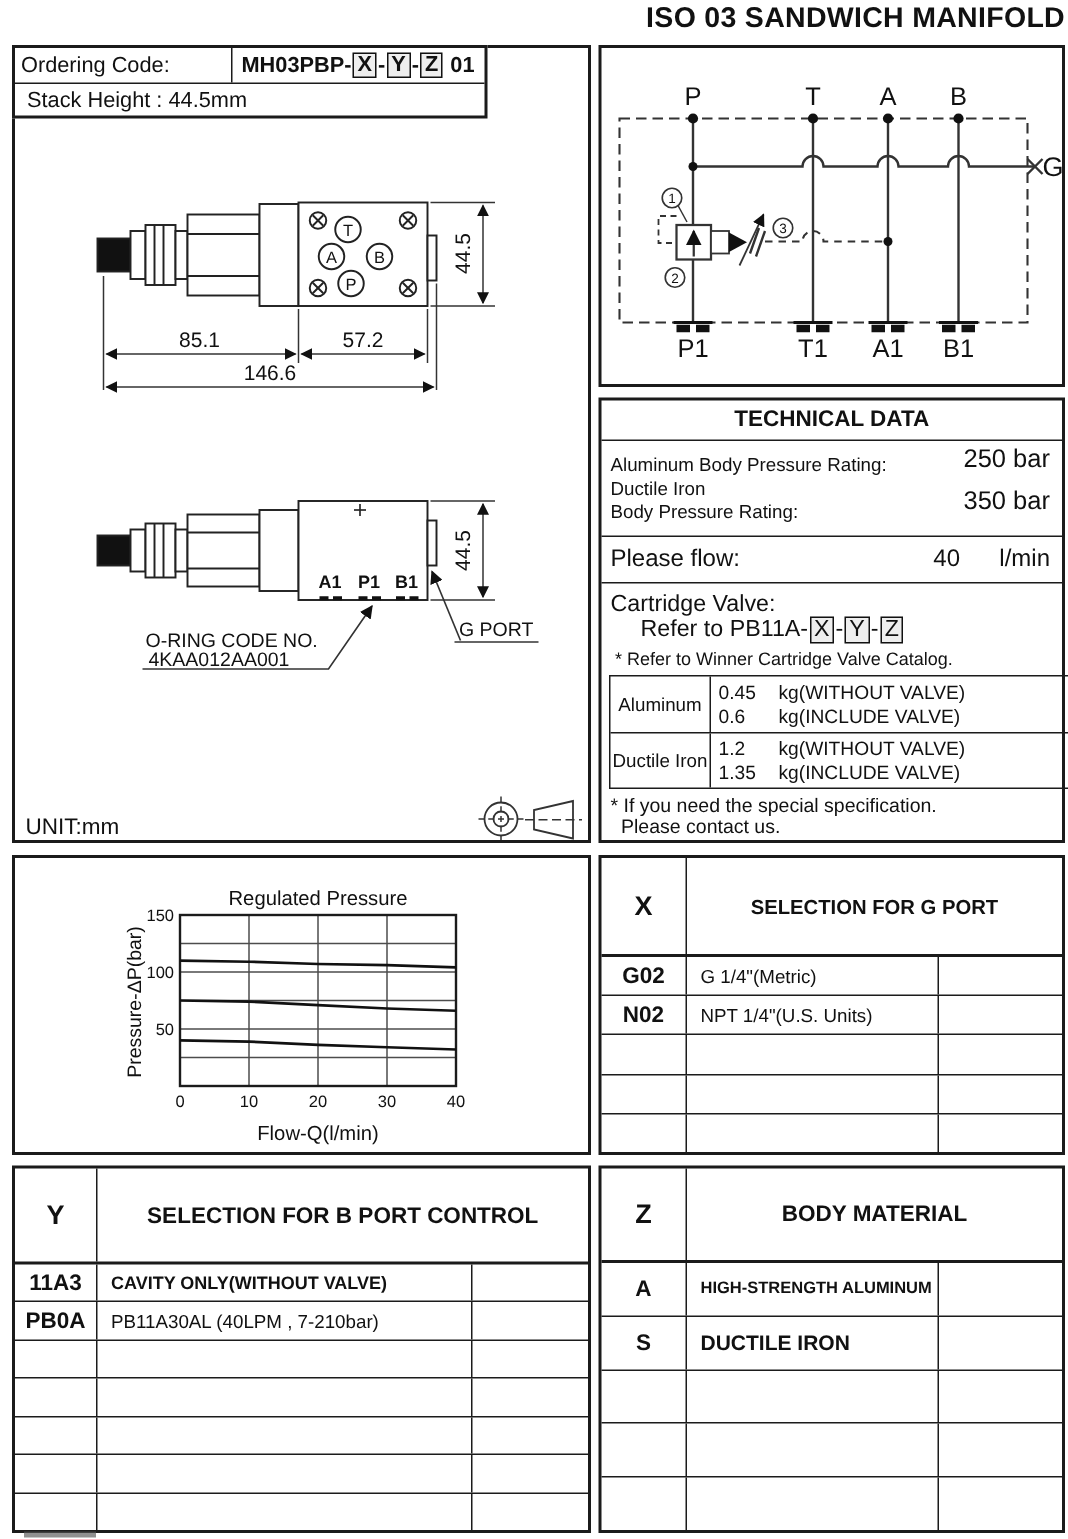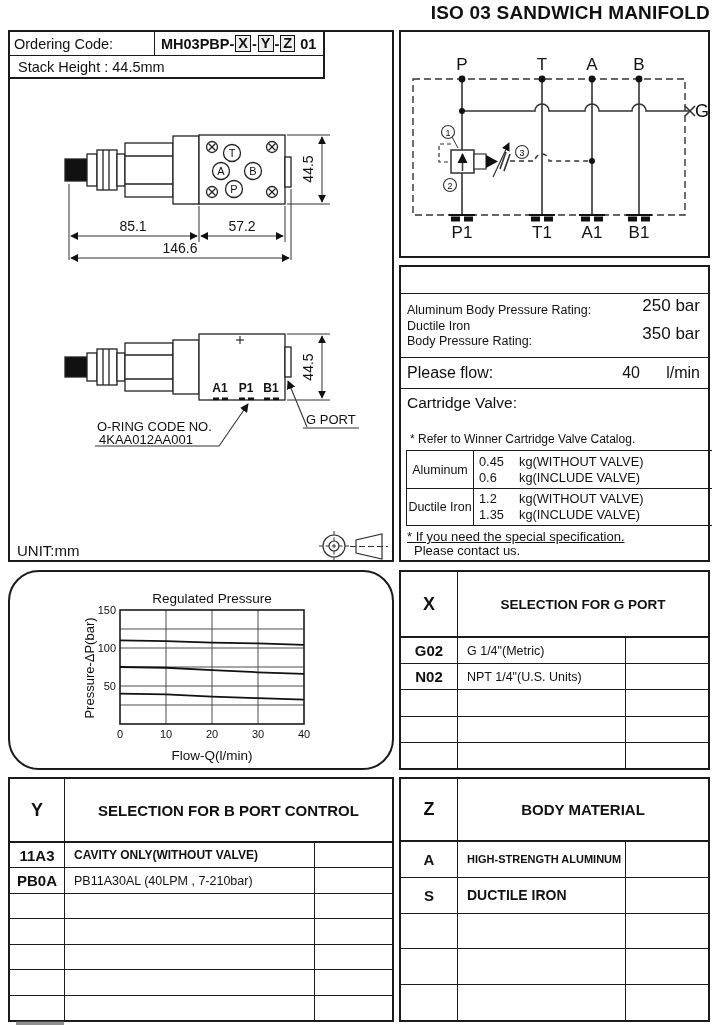--- a/index.html
+++ b/index.html
@@ -285,35 +285,39 @@
       <text x="61" y="206">P1</text>
       <text x="141" y="206">T1</text>
       <text x="191" y="206">A1</text>
       <text x="238" y="206">B1</text>
       <text x="301" y="85" font-size="18">G</text>
     </g>
   </svg>
 </div>
 
 <div class="box" id="tech" style="left:399px;top:265px;width:311px;height:297px;">
+  <div class="t-title">TECHNICAL DATA</div>
   <div class="hline" style="top:26px;"></div>
 
   <div class="abs lab" style="left:6px;top:36px;">Aluminum Body Pressure Rating:</div>
   <div class="abs bigval" style="right:8px;top:29px;">250 bar</div>
   <div class="abs lab" style="left:6px;top:52px;">Ductile Iron</div>
   <div class="abs lab" style="left:6px;top:67px;">Body Pressure Rating:</div>
   <div class="abs bigval" style="right:8px;top:57px;">350 bar</div>
   <div class="hline" style="top:90px;"></div>
 
   <div class="abs" style="left:6px;top:97px;font-size:16px;">Please flow:</div>
   <div class="abs" style="right:68px;top:97px;font-size:16px;">40</div>
   <div class="abs" style="right:8px;top:97px;font-size:16px;margin-left:12px;">l/min</div>
   <div class="hline" style="top:121px;"></div>
 
   <div class="abs med" style="left:6px;top:127px;">Cartridge Valve:</div>
+  <div class="abs med" style="left:26px;top:144px;">
+    <span>Refer to PB11A-</span><span class="codebox">X</span><span>-</span><span class="codebox">Y</span><span>-</span><span class="codebox">Z</span>
+  </div>
   <div class="abs note-sm" style="left:9px;top:165px;">* Refer to Winner Cartridge Valve Catalog.</div>
 
   <div id="wtable">
     <div class="wrow">
       <div class="wmat">Aluminum</div>
       <div class="wvals">
         <div class="wline">
             <span class="wnum">0.45</span>
             <span>kg(WITHOUT VALVE)</span>
           </div>
@@ -331,25 +335,25 @@
             <span>kg(WITHOUT VALVE)</span>
           </div>
         <div class="wline">
             <span class="wnum">1.35</span>
             <span>kg(INCLUDE VALVE)</span>
           </div>
       </div>
     </div>
   </div>
 
-  <div class="abs" style="left:6px;top:262px;font-size:13px;text-decoration:underline;">* If you need the special specification.</div>
+  <div class="abs" style="left:6px;top:262px;font-size:13px;">* If you need the special specification.</div>
   <div class="abs" style="left:13px;top:276px;font-size:13px;">Please contact us.</div>
 </div>
 
-<div class="box" style="left:8px;top:570px;width:386px;height:200px;border-radius:31px;">
+<div class="box" style="left:8px;top:570px;width:386px;height:200px;">
   <svg id="chart-svg" width="382" height="196" viewBox="0 0 382 196">
     <text x="202" y="31" font-size="13.5" text-anchor="middle" fill="#111">Regulated Pressure</text>
     <text x="202" y="188" font-size="13.5" text-anchor="middle" fill="#111">Flow-Q(l/min)</text>
     <text x="84" y="96" font-size="13" text-anchor="middle" fill="#111" transform="rotate(-90 84,96)">Pressure-ΔP(bar)</text>
     <g id="chart-plot">
         <line x1="110" y1="133" x2="294" y2="133" stroke="#4d4d4d" stroke-width="1"></line>
         <line x1="110" y1="114" x2="294" y2="114" stroke="#4d4d4d" stroke-width="1"></line>
         <line x1="110" y1="95" x2="294" y2="95" stroke="#4d4d4d" stroke-width="1"></line>
         <line x1="110" y1="76" x2="294" y2="76" stroke="#4d4d4d" stroke-width="1"></line>
         <line x1="110" y1="57" x2="294" y2="57" stroke="#4d4d4d" stroke-width="1"></line>

